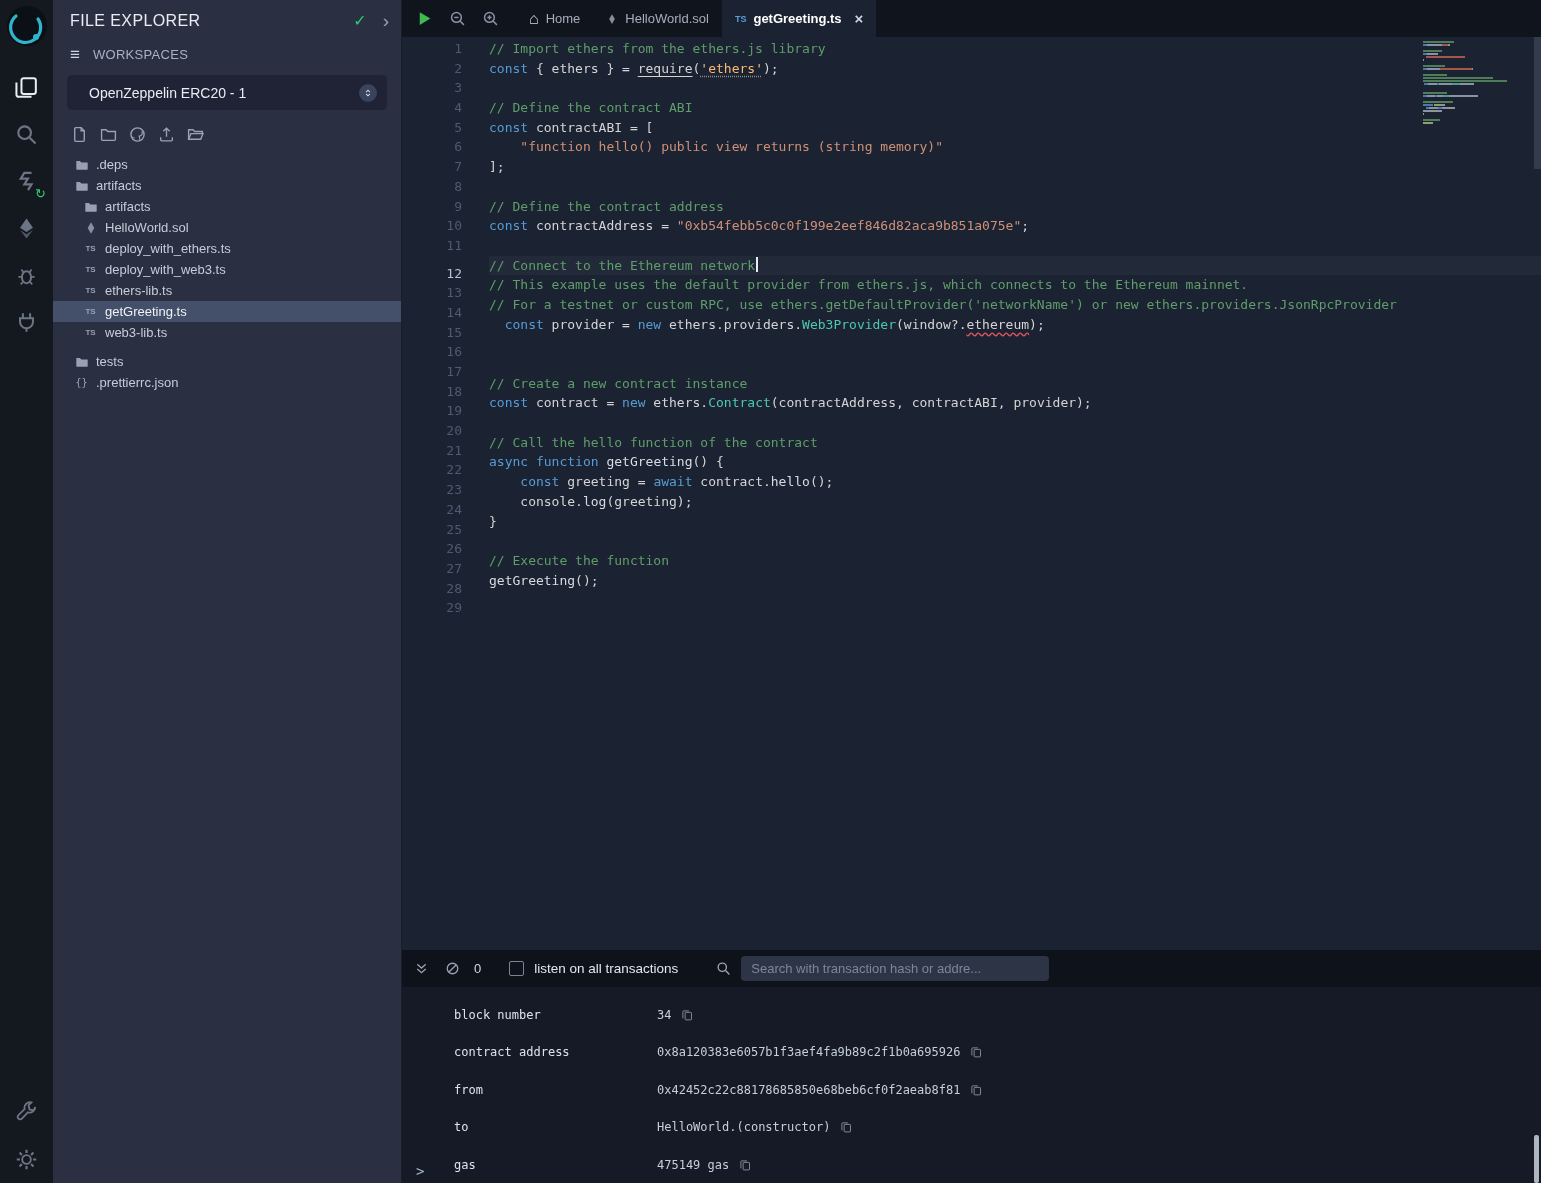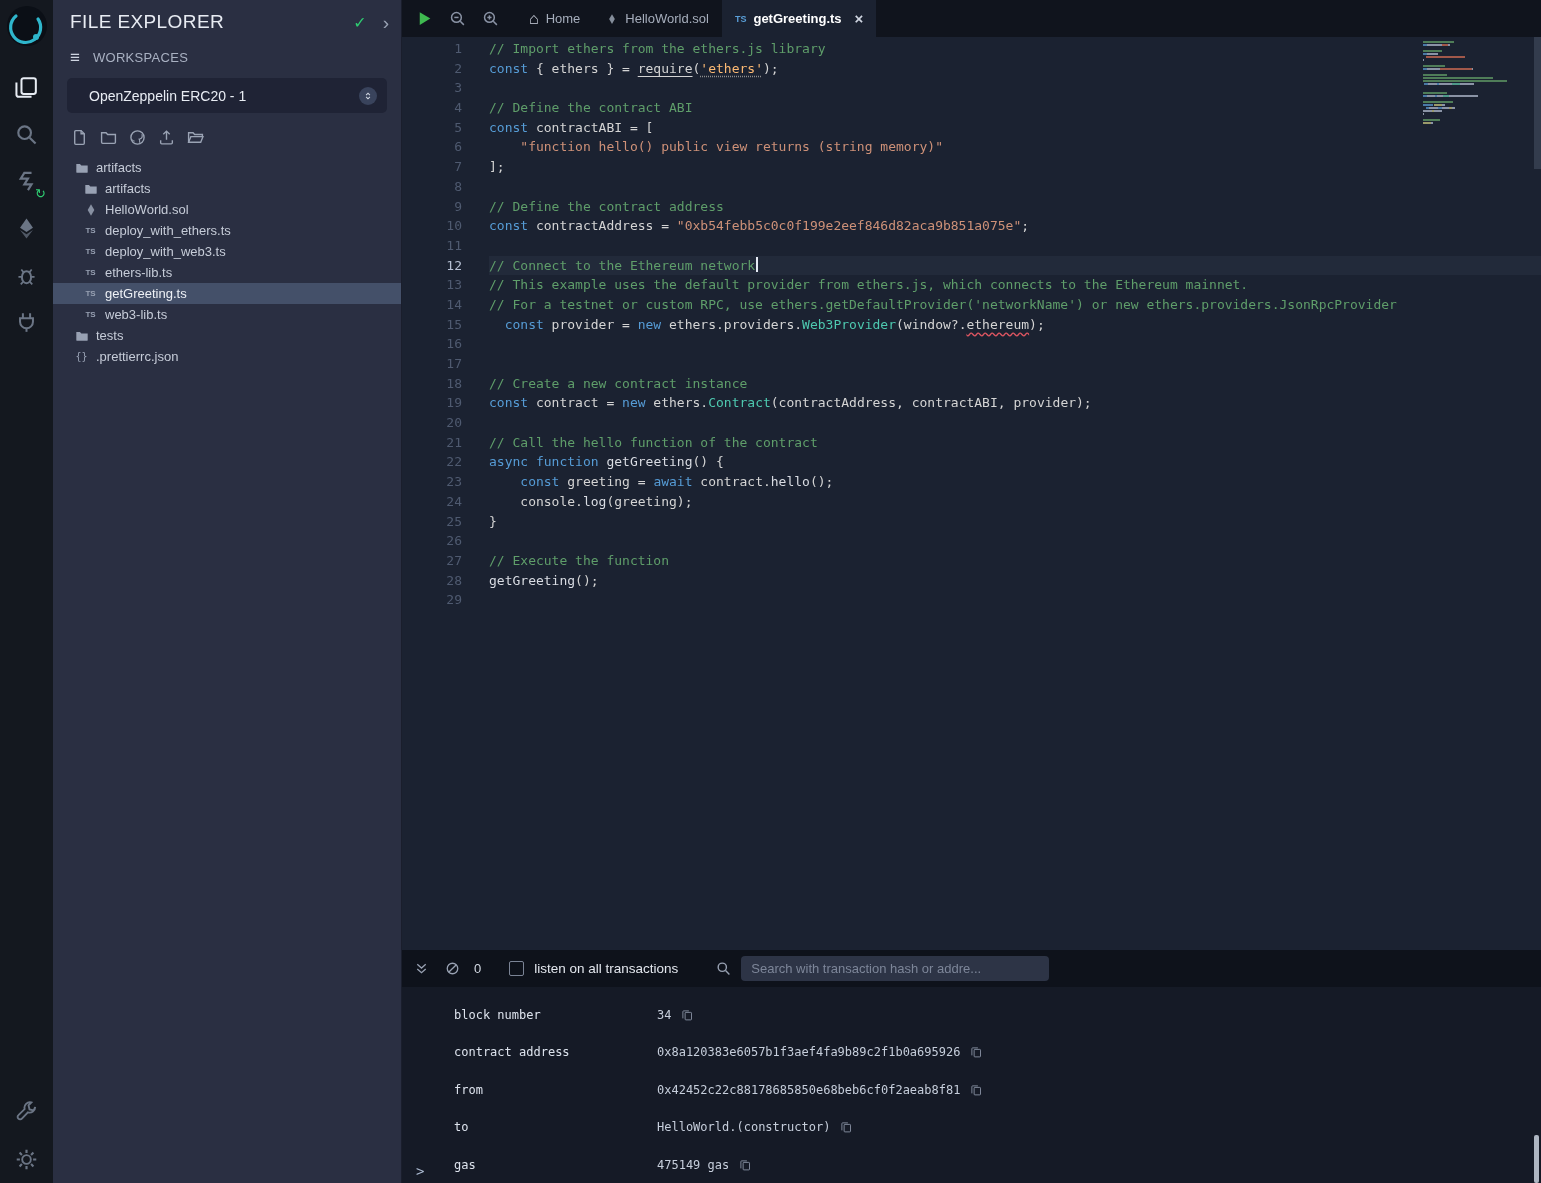--- a/index.html
+++ b/index.html
@@ -12,21 +12,21 @@
   .logo svg{width:44px;height:44px;}
   .ibtn{width:53px;height:47px;display:flex;align-items:center;justify-content:center;color:#6b7585;cursor:pointer;position:relative;}
   .ibtn svg{width:23px;height:23px;}
   .ibtn.active{color:#e8ecf3;}
   .refresh-badge{position:absolute;right:7px;bottom:5px;color:#2ecc71;font-size:13px;line-height:1;}
   .ibar-spacer{flex:1;}
 
   
   .explorer{width:349px;background:#2a2f42;flex-shrink:0;color:#cfd5e1;display:flex;flex-direction:column;overflow:hidden;border-right:1px solid #1a1e2c;box-sizing:border-box;}
   .exp-header{display:flex;align-items:center;padding:11px 12px 8px 17px;}
-  .exp-title{flex:1;font-size:19px;font-weight:500;letter-spacing:.4px;color:#e8ecf3;}
+  .exp-title{flex:1;font-size:16px;font-weight:500;letter-spacing:.4px;color:#e8ecf3;}
   .chk{color:#2ecc71;font-size:16px;margin-right:16px;}
   .chev{color:#9aa3b4;font-size:19px;line-height:1;cursor:pointer;}
   .ws-row{display:flex;align-items:center;gap:13px;padding:8px 17px 6px 17px;}
   .hamburger{font-size:17px;color:#cfd5e1;cursor:pointer;line-height:1;}
   .ws-label{font-size:13px;color:#a9b1c2;letter-spacing:.3px;}
   .ws-select{margin:6px 14px 0 14px;background:#1f2335;border-radius:5px;height:35px;display:flex;align-items:center;justify-content:space-between;padding:0 10px 0 22px;font-size:14px;color:#e8ecf3;cursor:pointer;}
   .ws-badge{width:18px;height:18px;border-radius:50%;background:#39435c;display:flex;align-items:center;justify-content:center;color:#cfd5e1;}
   .ws-badge svg{width:10px;height:10px;}
   .exp-actions{display:flex;align-items:center;gap:11px;padding:15px 17px 6px 17px;color:#9aa3b4;}
   .abtn{width:18px;height:18px;cursor:pointer;display:flex;align-items:center;justify-content:center;}
@@ -50,21 +50,21 @@
   .tab.active{background:#1b2231;color:#ffffff;font-weight:bold;}
   .ticon{display:flex;align-items:center;color:#9aa3b2;}
   .ticon svg{width:12px;height:12px;}
   .home-glyph{font-size:16px;line-height:1;color:#cdd3df;}
   .tab.active .ts-badge{color:#5a9fd8;font-size:9px;}
   .tclose{margin-left:6px;font-size:15px;color:#cfd5e1;cursor:pointer;line-height:1;}
 
   .editor{flex:1;display:flex;position:relative;background:#1b2231;overflow:hidden;}
   .gutter{width:63px;flex-shrink:0;text-align:right;color:#4f5a70;font-family:"DejaVu Sans Mono",monospace;font-size:13px;padding-top:2px;box-sizing:border-box;padding-right:3px;}
   .gline{height:19.7px;line-height:19.7px;}
-  .gline.cur{color:#b6c0d4;}
+  .gline.cur{color:#b6c0d4;margin-top:8px;}
   .codearea{flex:1;padding-top:2px;padding-left:24px;font-family:"DejaVu Sans Mono",monospace;font-size:13px;color:#d4d4d4;white-space:pre;overflow:hidden;}
   .cline{height:19.7px;line-height:19.7px;}
   .cline.cur{background:rgba(130,150,190,.07);}
   .tk-comment{color:#5f9e6a;}
   .tk-kw{color:#569cd6;}
   .tk-str{color:#ce9178;}
   .tk-strd{color:#fdba74;text-decoration:underline dotted #8d8d8d;text-underline-offset:3px;}
   .tk-type{color:#4ec9b0;}
   .tk-fn{color:#d9dce3;}
   .tk-p{color:#d4d4d4;}
@@ -216,33 +216,41 @@
           </svg>
         </span>
       </div>
     <div class="tree" id="file-tree">
         <div class="trow" style="padding-left: 21px;">
           <span class="ficon">
             <svg viewBox="0 0 16 16">
               <path d="M1.5 3.5h4.2l1.5 1.7h7.3v7.3a1 1 0 0 1-1 1h-11a1 1 0 0 1-1-1z" fill="currentColor"></path>
             </svg>
           </span>
-          <span class="fname">artifacts</span>
-        </div>
-        <div class="trow" style="padding-left: 30px;">
+          <span class="fname">.deps</span>
+        </div>
+        <div class="trow" style="padding-left: 21px;">
           <span class="ficon">
             <svg viewBox="0 0 16 16">
               <path d="M1.5 3.5h4.2l1.5 1.7h7.3v7.3a1 1 0 0 1-1 1h-11a1 1 0 0 1-1-1z" fill="currentColor"></path>
             </svg>
           </span>
           <span class="fname">artifacts</span>
         </div>
         <div class="trow" style="padding-left: 30px;">
           <span class="ficon">
             <svg viewBox="0 0 16 16">
+              <path d="M1.5 3.5h4.2l1.5 1.7h7.3v7.3a1 1 0 0 1-1 1h-11a1 1 0 0 1-1-1z" fill="currentColor"></path>
+            </svg>
+          </span>
+          <span class="fname">artifacts</span>
+        </div>
+        <div class="trow" style="padding-left: 30px;">
+          <span class="ficon">
+            <svg viewBox="0 0 16 16">
               <path d="M8 1.5L11.8 8 8 14.5 4.2 8z" fill="currentColor" opacity="0.85"></path>
             </svg>
           </span>
           <span class="fname">HelloWorld.sol</span>
         </div>
         <div class="trow" style="padding-left: 30px;">
           <span class="ficon">
             <span class="ts-badge">TS</span>
           </span>
           <span class="fname">deploy_with_ethers.ts</span>
@@ -264,21 +272,21 @@
             <span class="ts-badge">TS</span>
           </span>
           <span class="fname">getGreeting.ts</span>
         </div>
         <div class="trow" style="padding-left: 30px;">
           <span class="ficon">
             <span class="ts-badge">TS</span>
           </span>
           <span class="fname">web3-lib.ts</span>
         </div>
-        <div class="trow" style="padding-left: 21px;">
+        <div class="trow" style="padding-left: 21px; margin-top: 8px;">
           <span class="ficon">
             <svg viewBox="0 0 16 16">
               <path d="M1.5 3.5h4.2l1.5 1.7h7.3v7.3a1 1 0 0 1-1 1h-11a1 1 0 0 1-1-1z" fill="currentColor"></path>
             </svg>
           </span>
           <span class="fname">tests</span>
         </div>
         <div class="trow" style="padding-left: 21px;">
           <span class="ficon">
             <span class="json-badge">{}</span>

